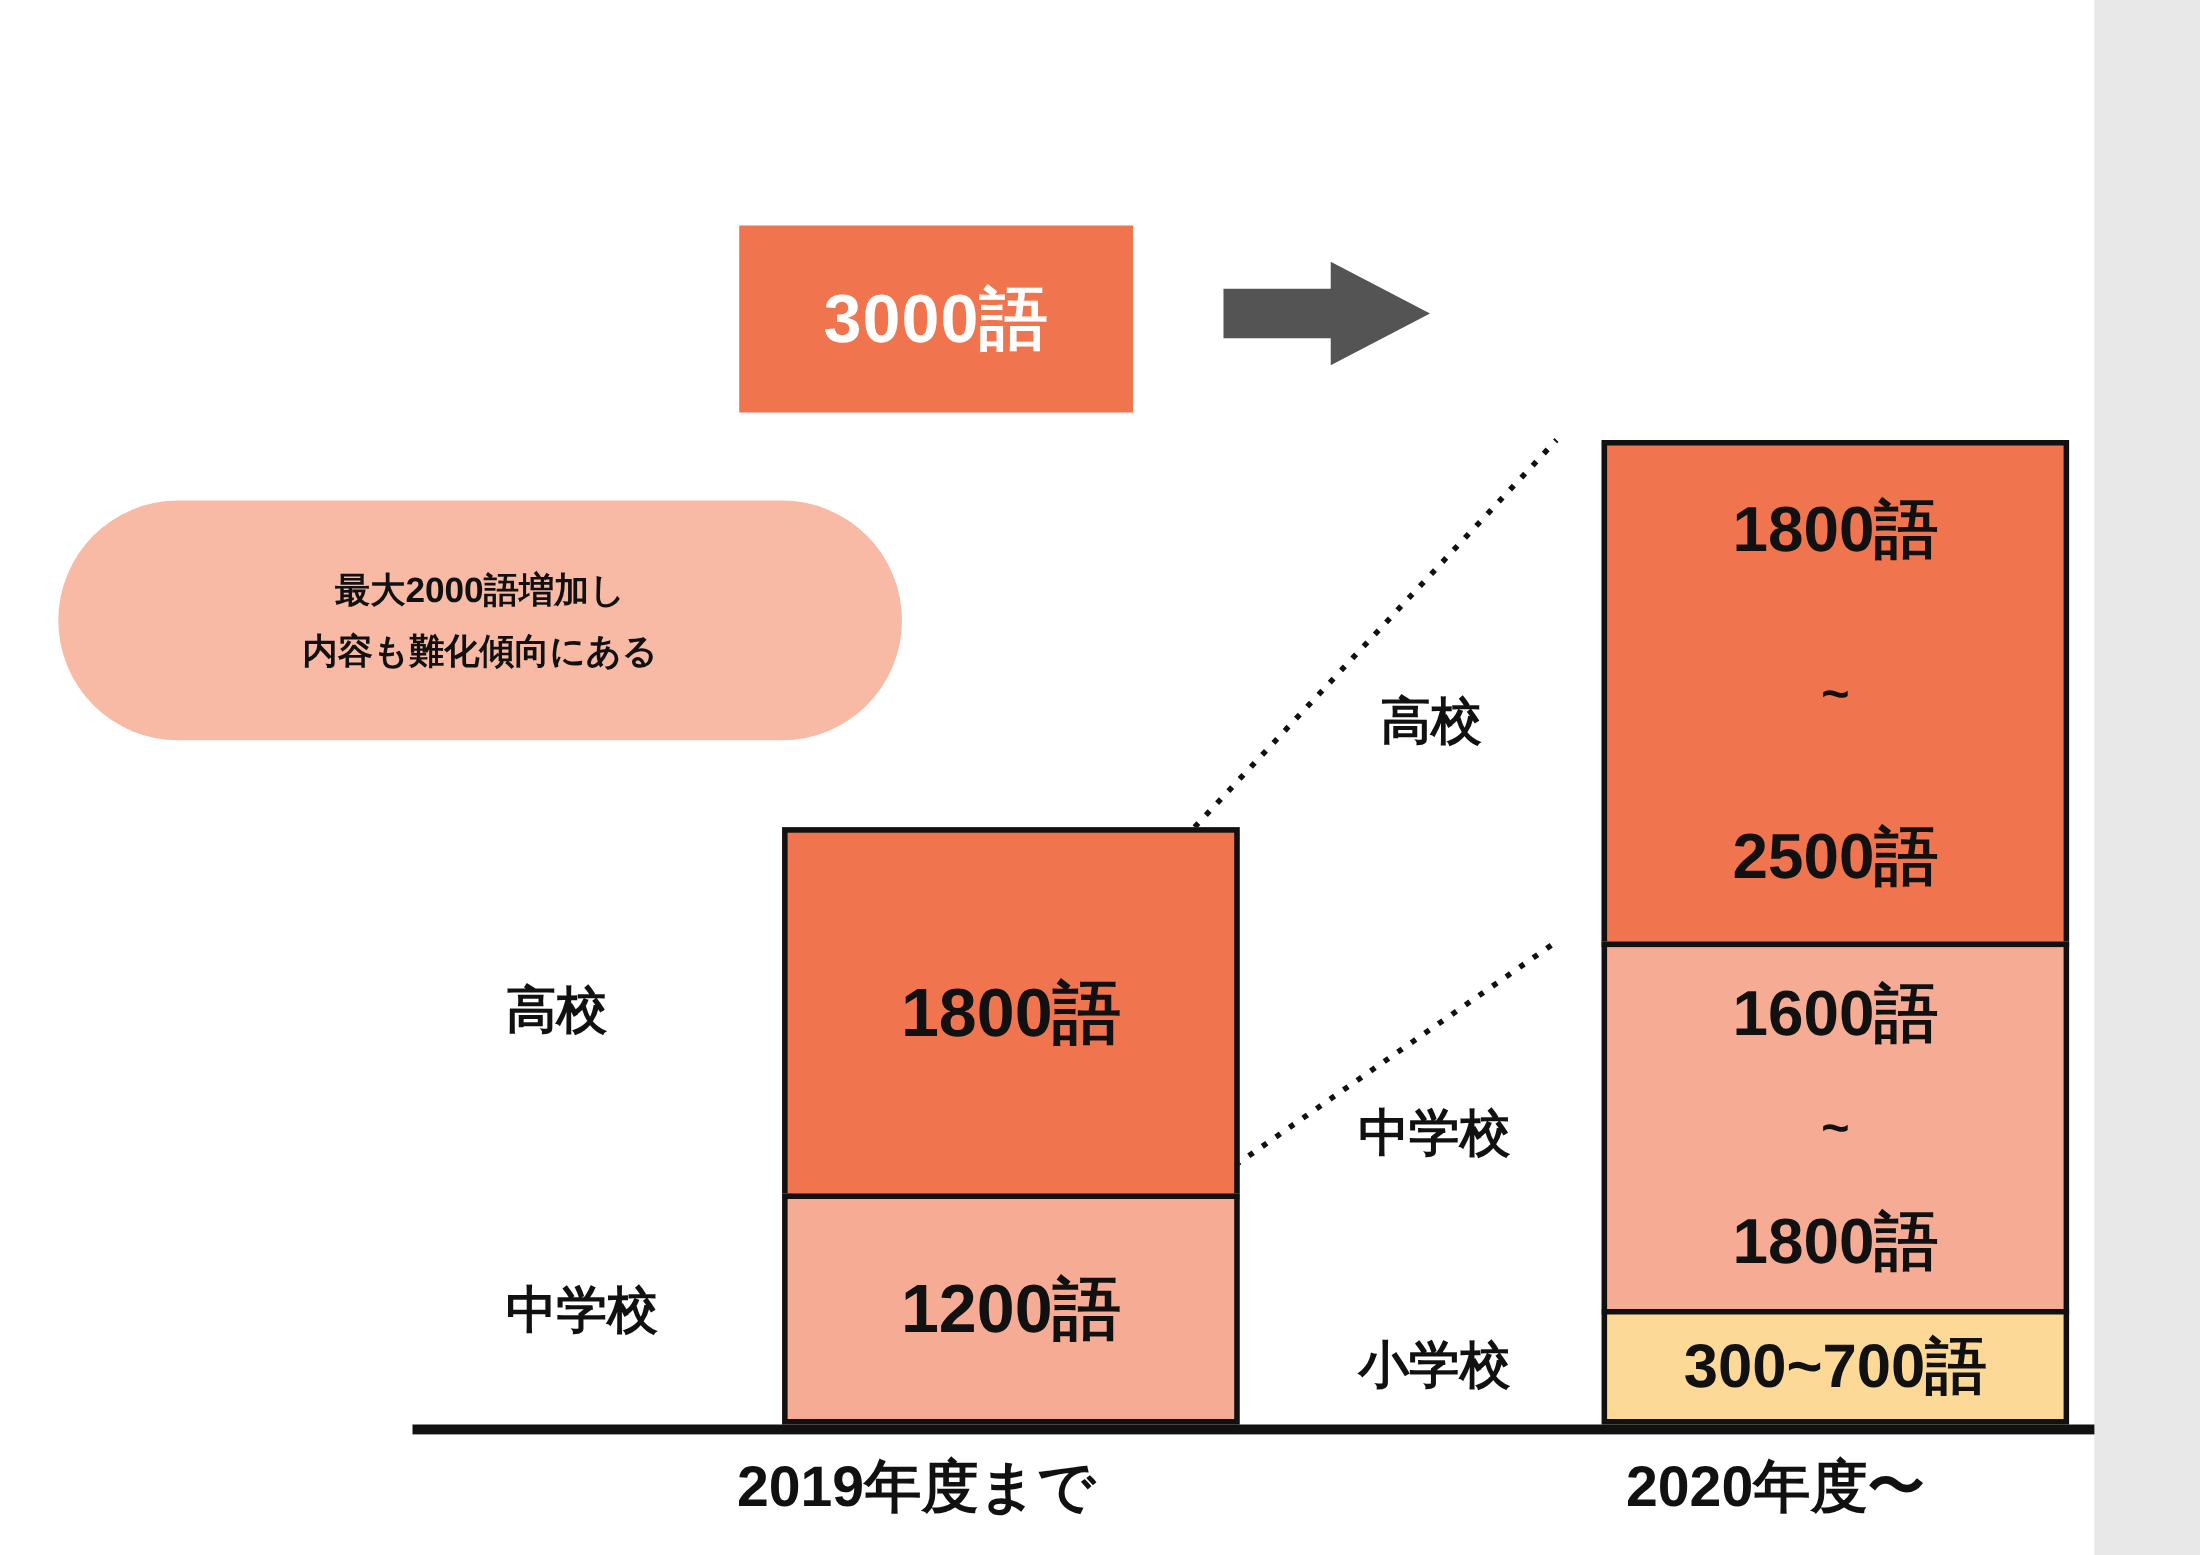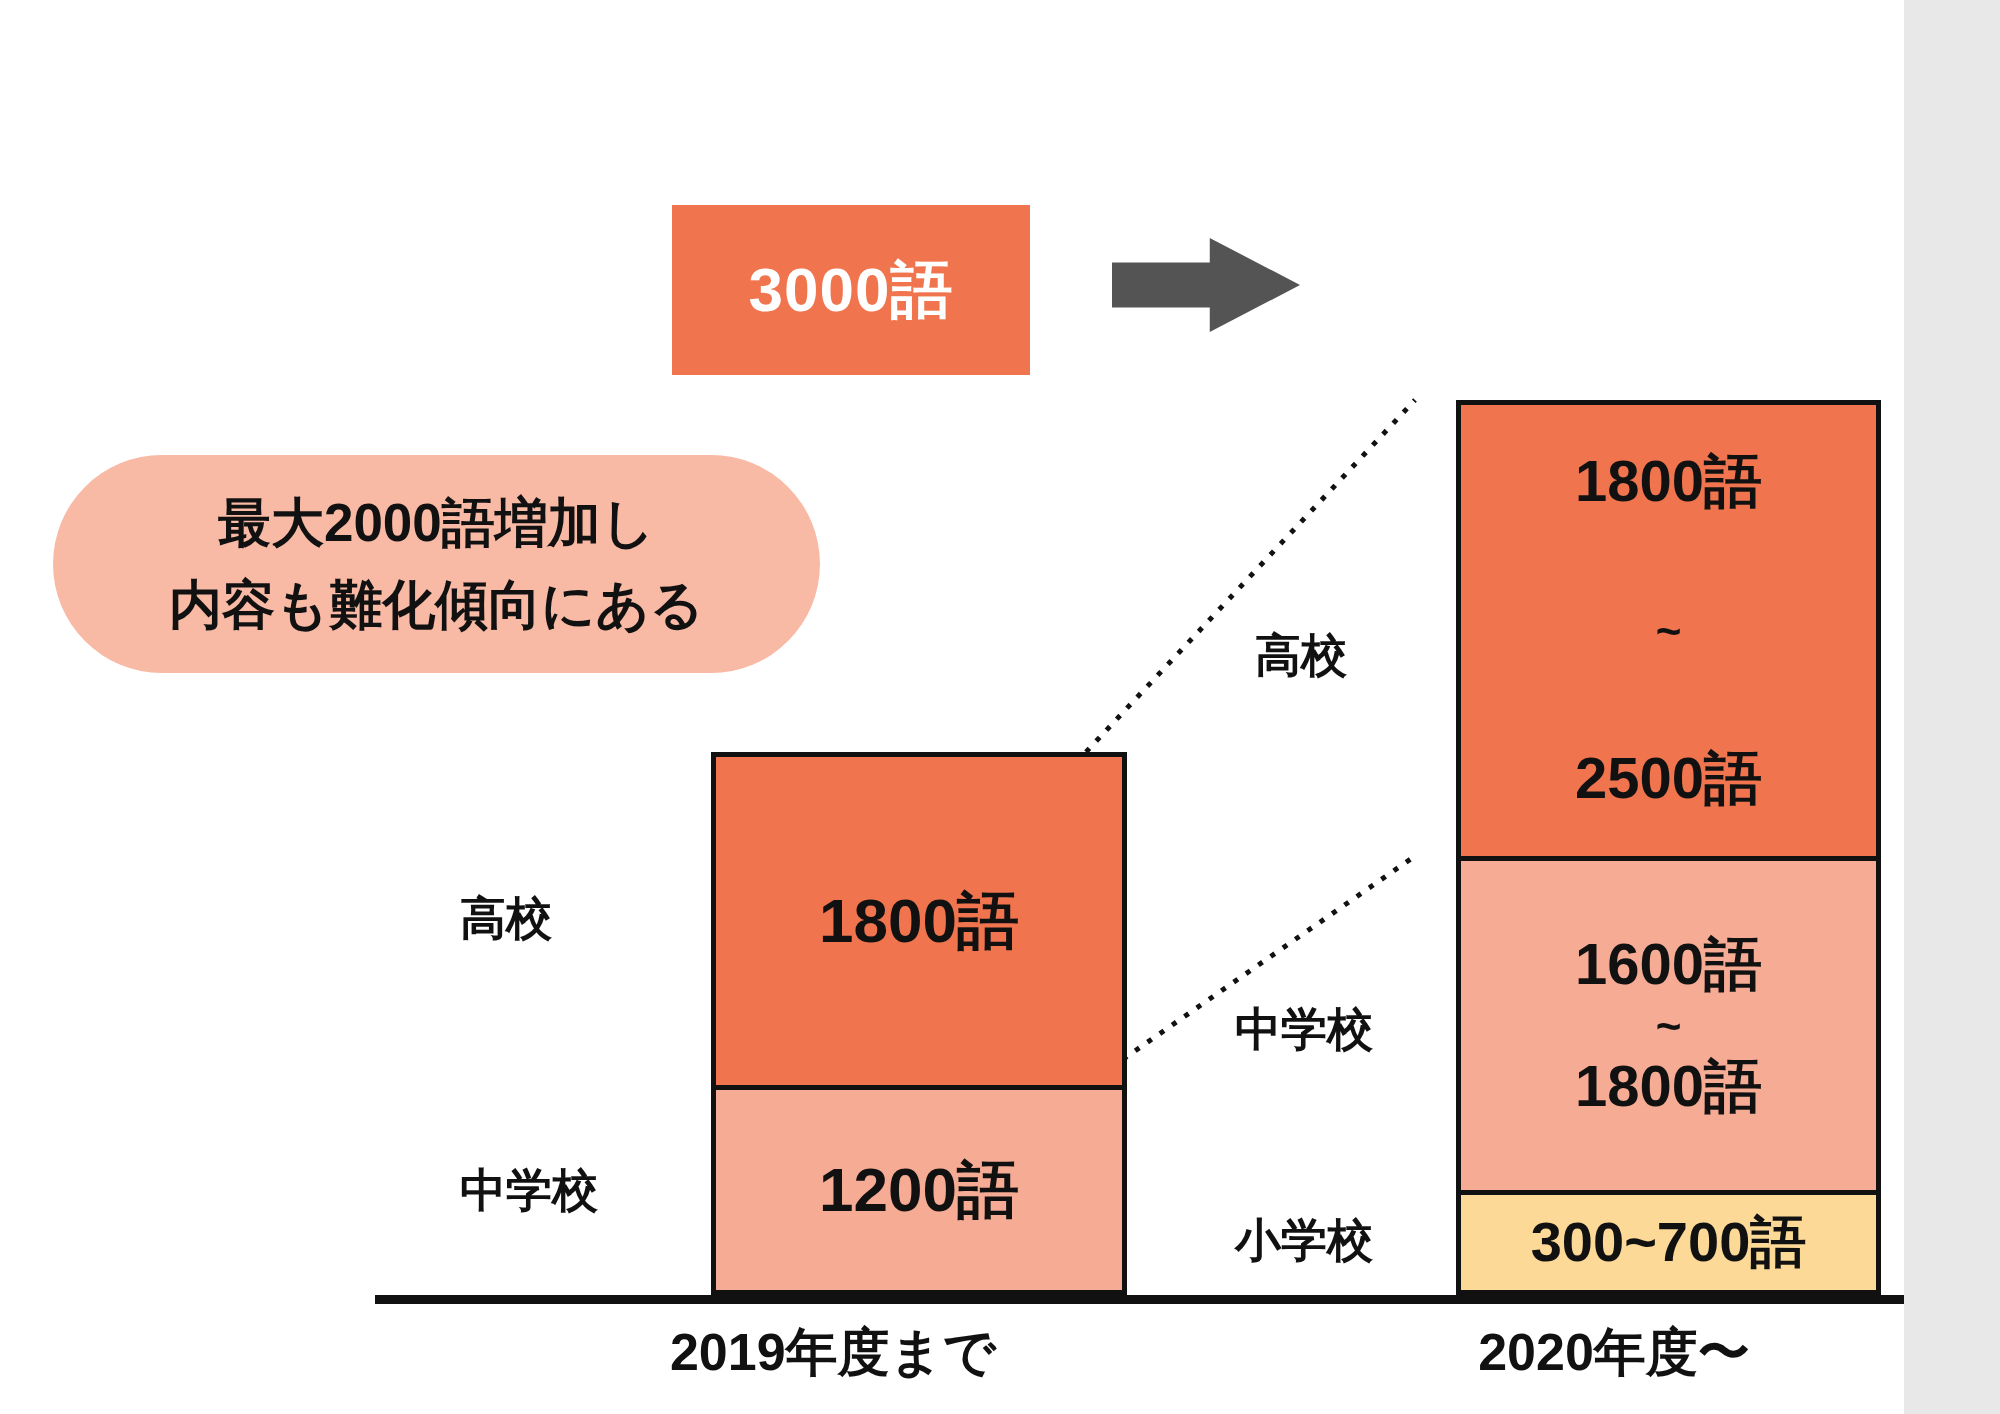--- a/index.html
+++ b/index.html
@@ -38,21 +38,21 @@
     clip-path:polygon(0 26%,52% 26%,52% 0,100% 50%,52% 100%,52% 74%,0 74%);
   }
 
   
   .bubble{
     left:53px;top:455px;width:767px;height:218px;
     background:var(--bubble);
     border-radius:110px;
     display:flex;flex-direction:column;align-items:center;justify-content:center;
     row-gap:16px;
-    font-size:53px;font-weight:700;line-height:1.25;
+    font-size:32px;font-weight:700;line-height:1.25;
     text-align:center;
   }
 
   
   .seg{
     border:5px solid var(--ink);
     display:flex;flex-direction:column;align-items:center;justify-content:center;
     font-weight:700;
     text-align:center;
     margin-left:41px;
@@ -60,21 +60,21 @@
   .seg.orange{background:var(--orange);}
   .seg.salmon{background:var(--salmon);}
   .seg.yellow{background:var(--yellow);}
 
   .lb-hs {left:670px;top:752px;width:416px;height:338px;font-size:62px;}
   .lb-jhs{left:670px;top:1085px;width:416px;height:210px;font-size:62px;}
 
   .rb-hs {left:1415px;top:400px;width:425px;height:461px;font-size:58px;
           justify-content:space-between;padding:38px 0;}
   .rb-jhs{left:1415px;top:856px;width:425px;height:339px;font-size:58px;
-          padding:34px 0;}
+          justify-content:space-between;padding:22px 0;}
   .rb-es {left:1415px;top:1190px;width:425px;height:105px;font-size:56px;}
   .tilde{font-size:44px;font-weight:700;line-height:1;}
 
   
   .side-label{
     font-size:46px;font-weight:700;text-align:left;line-height:1;
   }
   .sl-l-hs {left:460px;top:895px;width:184px;}
   .sl-l-jhs{left:460px;top:1167px;width:184px;}
   .sl-r-hs {left:1255px;top:632px;width:184px;}

